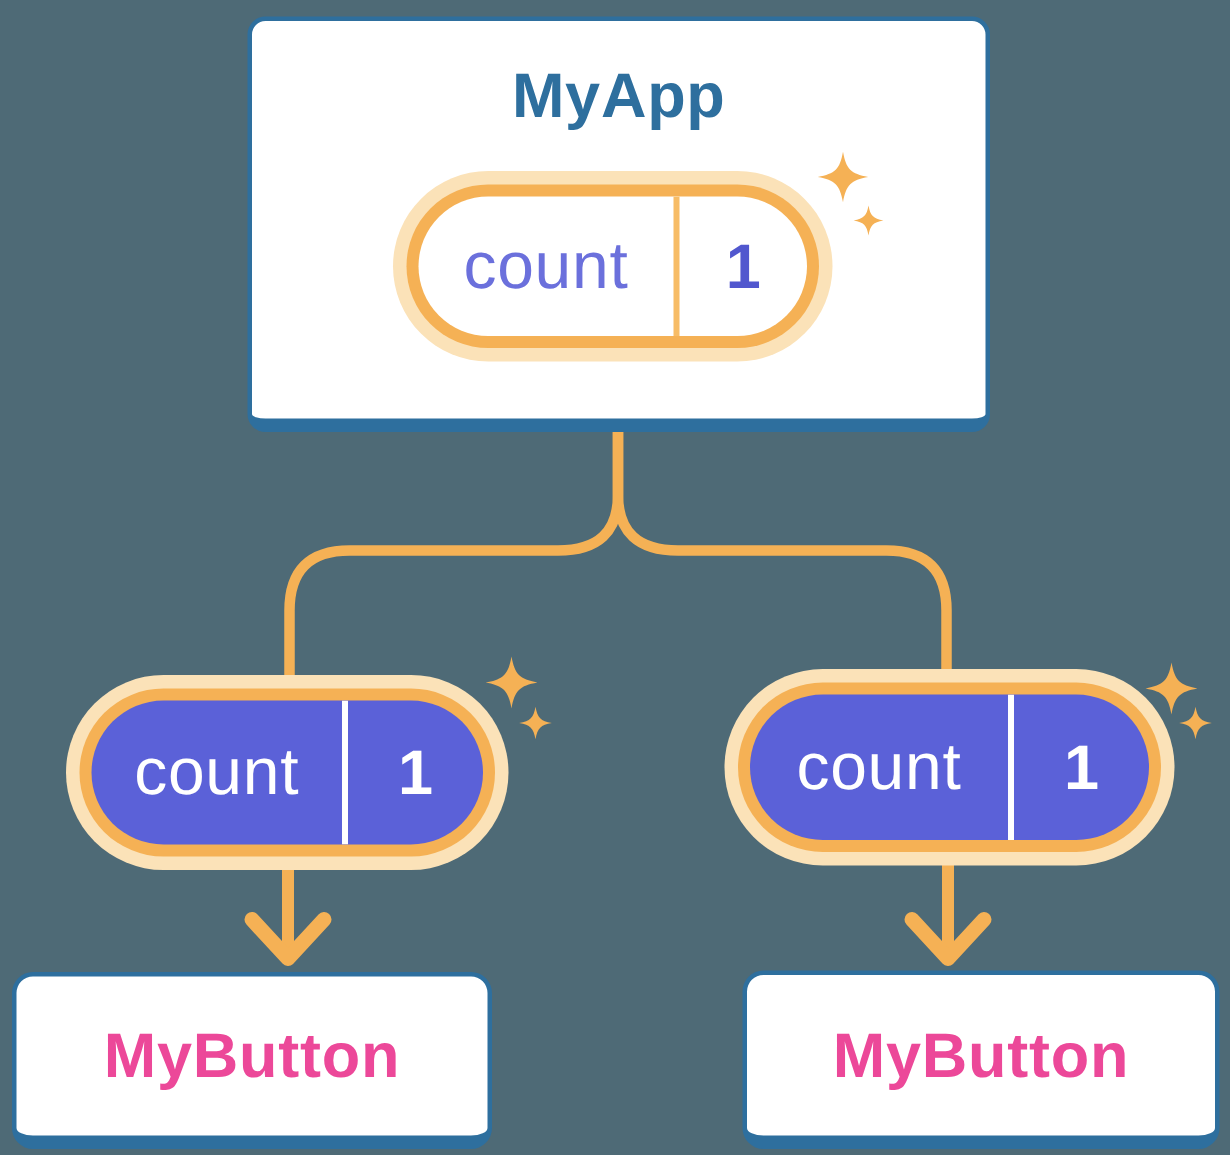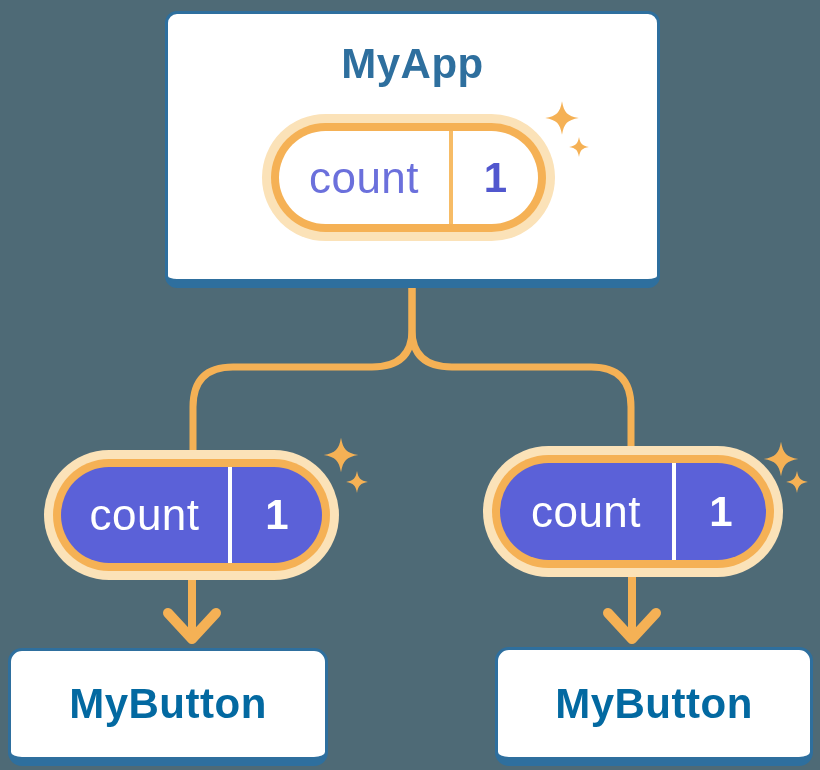--- a/index.html
+++ b/index.html
@@ -29,21 +29,21 @@
     text-align:center;
     font-size:42px;
     font-weight:bold;
     letter-spacing:0.5px;
     color:#2E6F9E;
   }
   .card-child{
     display:flex;align-items:center;justify-content:center;
     border-radius:14px;
     font-size:42px;font-weight:bold;letter-spacing:0.5px;
-    color:#0369a1;
+    color:#ec4899;
   }
   .card-child-left{left:8px;top:648px;width:320px;height:118px;}
   .card-child-right{left:495px;top:647px;width:318px;height:119px;}
 
   
   .pill{
     position:absolute;
     box-sizing:border-box;
     background:#FBE2B8;           
     border-radius:999px;

